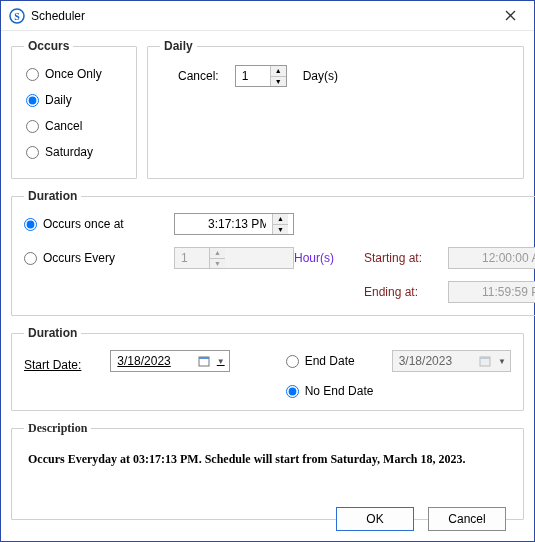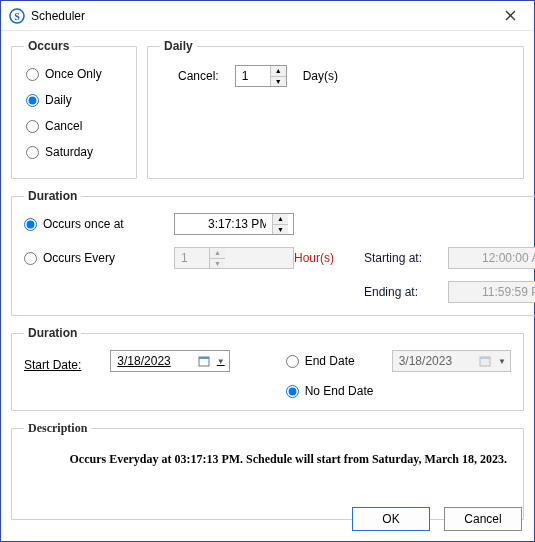--- a/index.html
+++ b/index.html
@@ -70,38 +70,38 @@
   .spinner.disabled input { color:#9a9a9a; }
   .spinner .arrows {
     width:16px; border-left:1px solid #c5c5c5;
     display:flex; flex-direction:column;
   }
   .spinner .arrows div {
     flex:1; display:flex; align-items:center; justify-content:center;
     font-size:7px; line-height:1; cursor:pointer; background:#f0f0f0;
   }
   .spinner .arrows div:first-child { border-bottom:1px solid #c5c5c5; }
-  .label-muted { color:#b91c1c; }
+  .label-muted { color:#6d28d9; }
   .freq-grid { display:grid; grid-template-columns: 150px 120px 70px 1fr; row-gap:12px; align-items:center;}
   .starting-row { display:flex; align-items:center; gap:12px; justify-content:flex-end;}
-  .starting-row .lbl { width:72px; color:#0f172a; text-align:left;}
+  .starting-row .lbl { width:72px; color:#7f1d1d; text-align:left;}
   .datefield {
     display:inline-flex; align-items:center; border:1px solid #9a9a9a; background:#fff;
     height:22px; padding:0 4px 0 6px; gap:6px;
   }
   .datefield.readonly { background:#f3f3f3; color:#666; border-color:#c5c5c5;}
   .datefield .cal { width:14px;height:14px;display:flex;align-items:center;justify-content:center;}
   .datefield .drop { font-size:8px; color:#555;}
   .duration-row { display:flex; align-items:flex-start; }
   .duration-left { display:flex; align-items:flex-end; gap:29px;text-decoration:underline; }
   .duration-right { margin-left:auto; display:flex; flex-direction:column; gap:12px; }
   .dur-end-row { display:flex; align-items:center; gap:16px; }
-  .desc-text { font-weight:bold; padding:6px 4px 40px 4px;text-align:right;}
+  .desc-text { font-weight:bold; padding:6px 4px 40px 4px;}
   .footer {
-    position:absolute; right:12px; bottom:10px; display:flex; gap:14px;align-items:center;
+    position:absolute; right:28px; bottom:10px; display:flex; gap:14px;align-items:center;
   }
   .btn {
     min-width:78px; height:24px; border:1px solid #8a8a8a; background:#fdfdfd;
     display:flex; align-items:center; justify-content:center; cursor:pointer;
     font:inherit;
   }
   .btn.primary { border-color:#2a6fd6; }
   .spinner.time input{ width:70px;margin-left:27px; }
   .spinner.num input{ width:34px; text-align:left; }
   .occurs-box fieldset.group, .daily-box fieldset.group { height:140px; }

